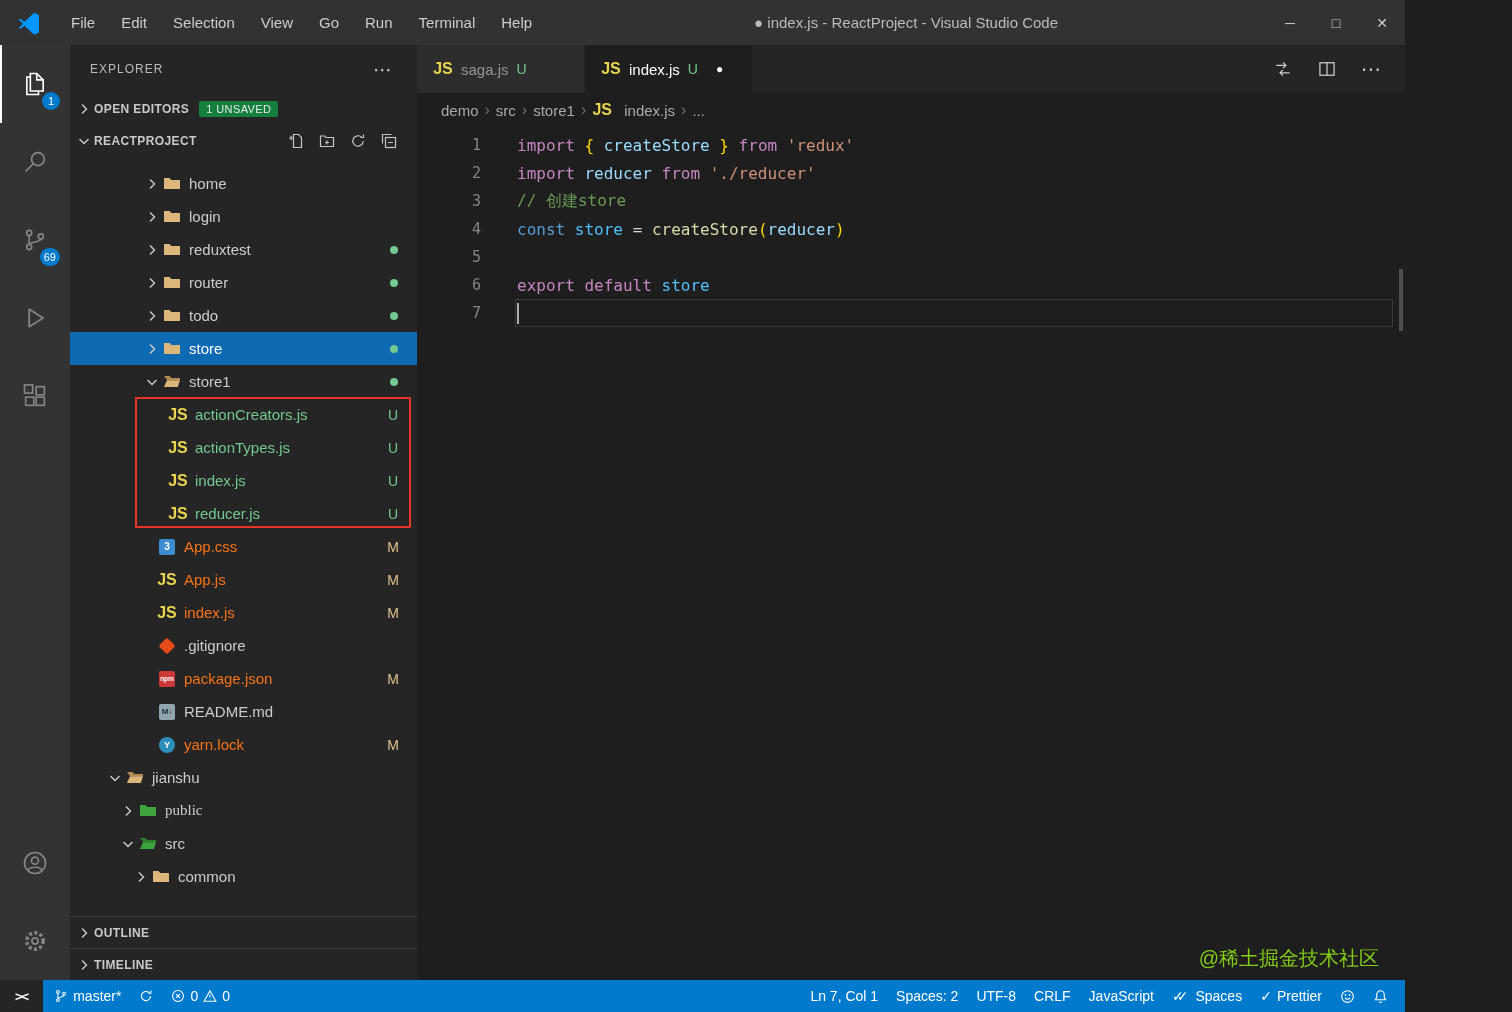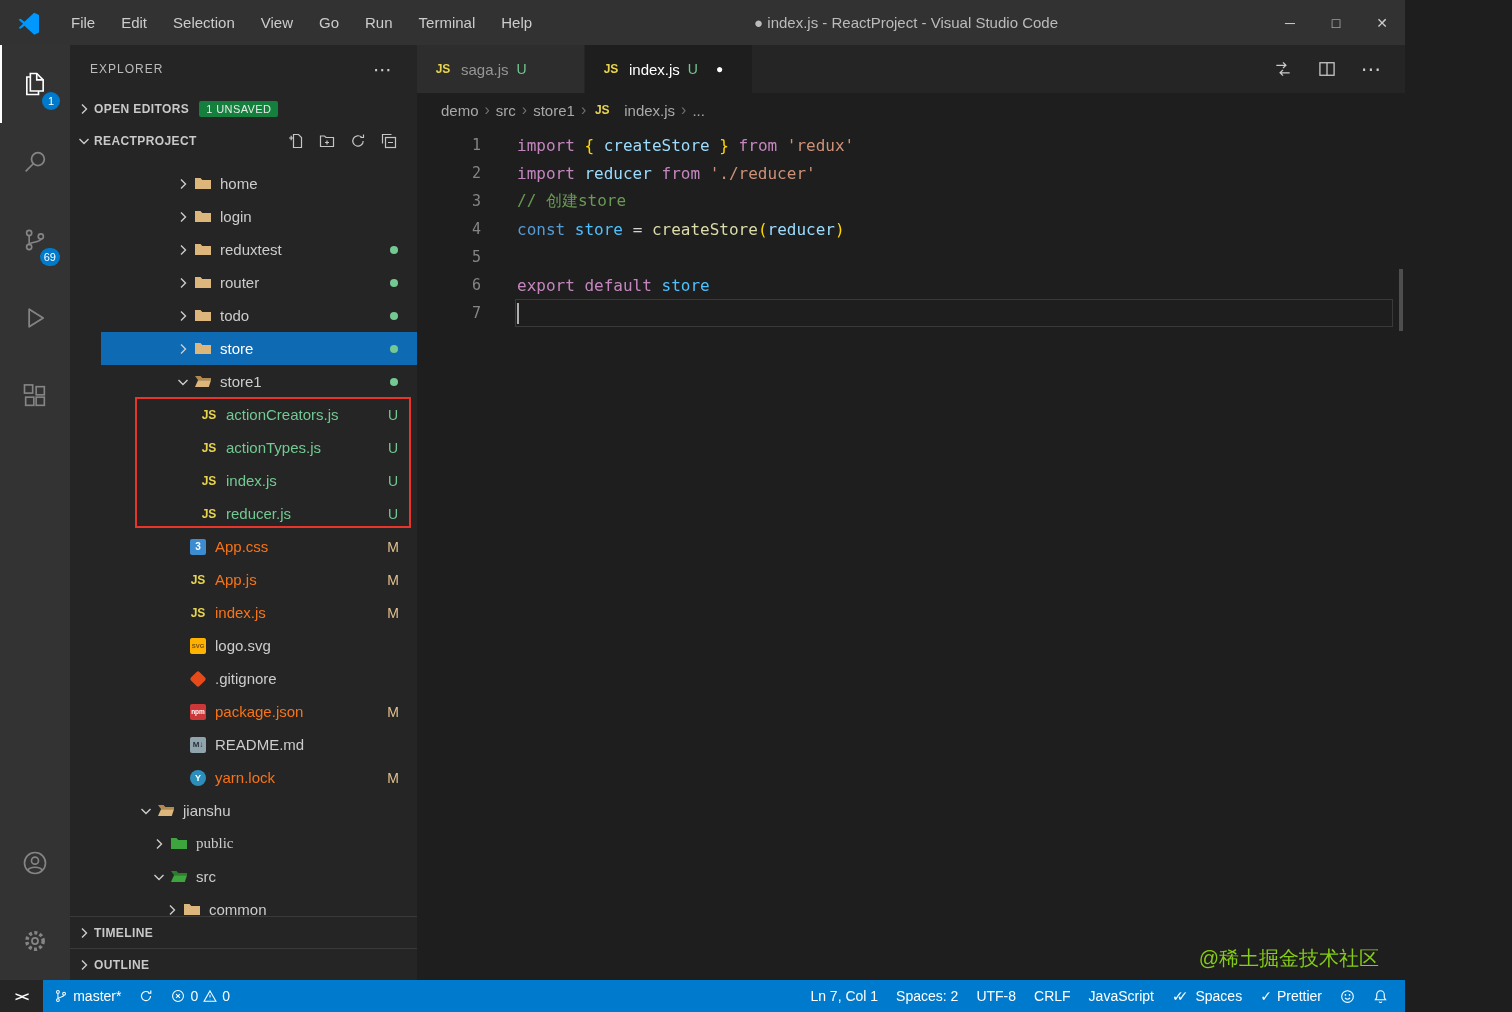--- a/index.html
+++ b/index.html
@@ -23,27 +23,27 @@
 
 .sidebar{flex:0 0 347px;background:#252526;display:flex;flex-direction:column;position:relative;color:#cccccc;}
 .sb-title{flex:0 0 48px;display:flex;align-items:center;padding:0 20px;font-size:12px;letter-spacing:1px;color:#bbbbbb;}
 .grow{flex:1;}
 .sb-more{font-size:19px;color:#cccccc;cursor:pointer;padding:0 4px;}
 .section-header{flex:0 0 32px;display:flex;align-items:center;font-size:12px;font-weight:bold;letter-spacing:.4px;color:#c9c9c9;padding:0 4px;cursor:pointer;}
 .section-header.bottom{border-top:1px solid #3a3a3a;}
 .unsaved-badge{margin-left:10px;background:#15803d;color:#e8e8e8;font-size:11px;font-weight:normal;padding:2px 7px;border-radius:2px;}
 .proj-actions{margin-left:auto;display:flex;align-items:center;gap:15px;padding-right:16px;color:#c5c5c5;}
 .pa{cursor:pointer;display:flex;}
-.tree{flex:1;overflow:hidden;padding-top:10px;margin-left:31px;}
+.tree{flex:1;overflow:hidden;padding-top:10px;}
 .tree-row{height:33px;display:flex;align-items:center;font-size:15px;cursor:pointer;color:#cccccc;}
 .tree-row.selected,.tree-row.selected:hover{background:#0f6ab4;color:#fff;}
 .chev{width:20px;height:16px;display:inline-flex;align-items:center;justify-content:center;color:#cccccc;flex:0 0 20px;}
 .chev.open svg{transform:rotate(90deg);}
 .fi{width:20px;height:18px;display:inline-flex;align-items:center;justify-content:center;margin-right:7px;flex:0 0 20px;font-weight:bold;font-family:"Liberation Sans",sans-serif;}
-.fi-js{color:#e8d44d;font-size:12px;}
+.fi-js{color:#e8d44d;font-size:16px;}
 .fi-css{background:#3b8cd0;color:#fff;font-size:10px;width:16px;height:16px;border-radius:2px;flex:0 0 16px;margin:0 9px 0 2px;}
 .fi-svg{background:#ffb300;color:#7a4a00;font-size:6px;width:16px;height:16px;border-radius:2px;flex:0 0 16px;margin:0 9px 0 2px;}
 .fi-git{width:12px;height:12px;background:#e64a19;transform:rotate(45deg);border-radius:2px;flex:0 0 12px;margin:0 11px 0 4px;}
 .fi-npm{background:#cb3837;color:#fff;font-size:6.5px;width:16px;height:16px;border-radius:2px;flex:0 0 16px;margin:0 9px 0 2px;}
 .fi-md{background:#90a4ae;color:#263238;font-size:8px;width:16px;height:16px;border-radius:2px;flex:0 0 16px;margin:0 9px 0 2px;}
 .fi-yarn{background:#2c8ebb;color:#fff;font-size:9px;width:16px;height:16px;border-radius:50%;flex:0 0 16px;margin:0 9px 0 2px;}
 .lbl{white-space:nowrap;}
 .lbl.untracked{color:#73c991;}
 .lbl.modified{color:#f97316;}
 .tree-row.selected .lbl{color:#ffffff;}
@@ -347,24 +347,20 @@
             <span class="fi fi-js">JS</span>
             <span class="lbl modified">App.js</span>
             <span class="tree-badge modified">M</span>
           </div>
           <div class="tree-row" style="padding-left: 87px;">
             <span class="fi fi-js">JS</span>
             <span class="lbl modified">index.js</span>
             <span class="tree-badge modified">M</span>
           </div>
           <div class="tree-row" style="padding-left: 87px;">
-            <span class="fi fi-svg">SVG</span>
-            <span class="lbl ">logo.svg</span>
-          </div>
-          <div class="tree-row" style="padding-left: 87px;">
             <span class="fi fi-git"></span>
             <span class="lbl ">.gitignore</span>
           </div>
           <div class="tree-row" style="padding-left: 87px;">
             <span class="fi fi-npm">npm</span>
             <span class="lbl modified">package.json</span>
             <span class="tree-badge modified">M</span>
           </div>
           <div class="tree-row" style="padding-left: 87px;">
             <span class="fi fi-md">M↓</span>
@@ -432,29 +428,29 @@
         </div>
 
       <div class="red-box"></div>
 
       <div class="section-header bottom">
         <span class="chev">
             <svg width="16" height="16" viewBox="0 0 16 16">
               <path d="M6 3.5l4.5 4.5L6 12.5" fill="none" stroke="currentColor" stroke-width="1.4"></path>
             </svg>
           </span>
-        <span>TIMELINE</span>
+        <span>OUTLINE</span>
       </div>
       <div class="section-header bottom">
         <span class="chev">
             <svg width="16" height="16" viewBox="0 0 16 16">
               <path d="M6 3.5l4.5 4.5L6 12.5" fill="none" stroke="currentColor" stroke-width="1.4"></path>
             </svg>
           </span>
-        <span>OUTLINE</span>
+        <span>TIMELINE</span>
       </div>
     </aside>
 
     <section class="editor">
       <div class="tabbar">
         <div class="tabs">
             <div class="tab">
               <span class="fi fi-js">JS</span>
               <span class="tab-label">saga.js</span>
               <span class="tab-git">U</span>

